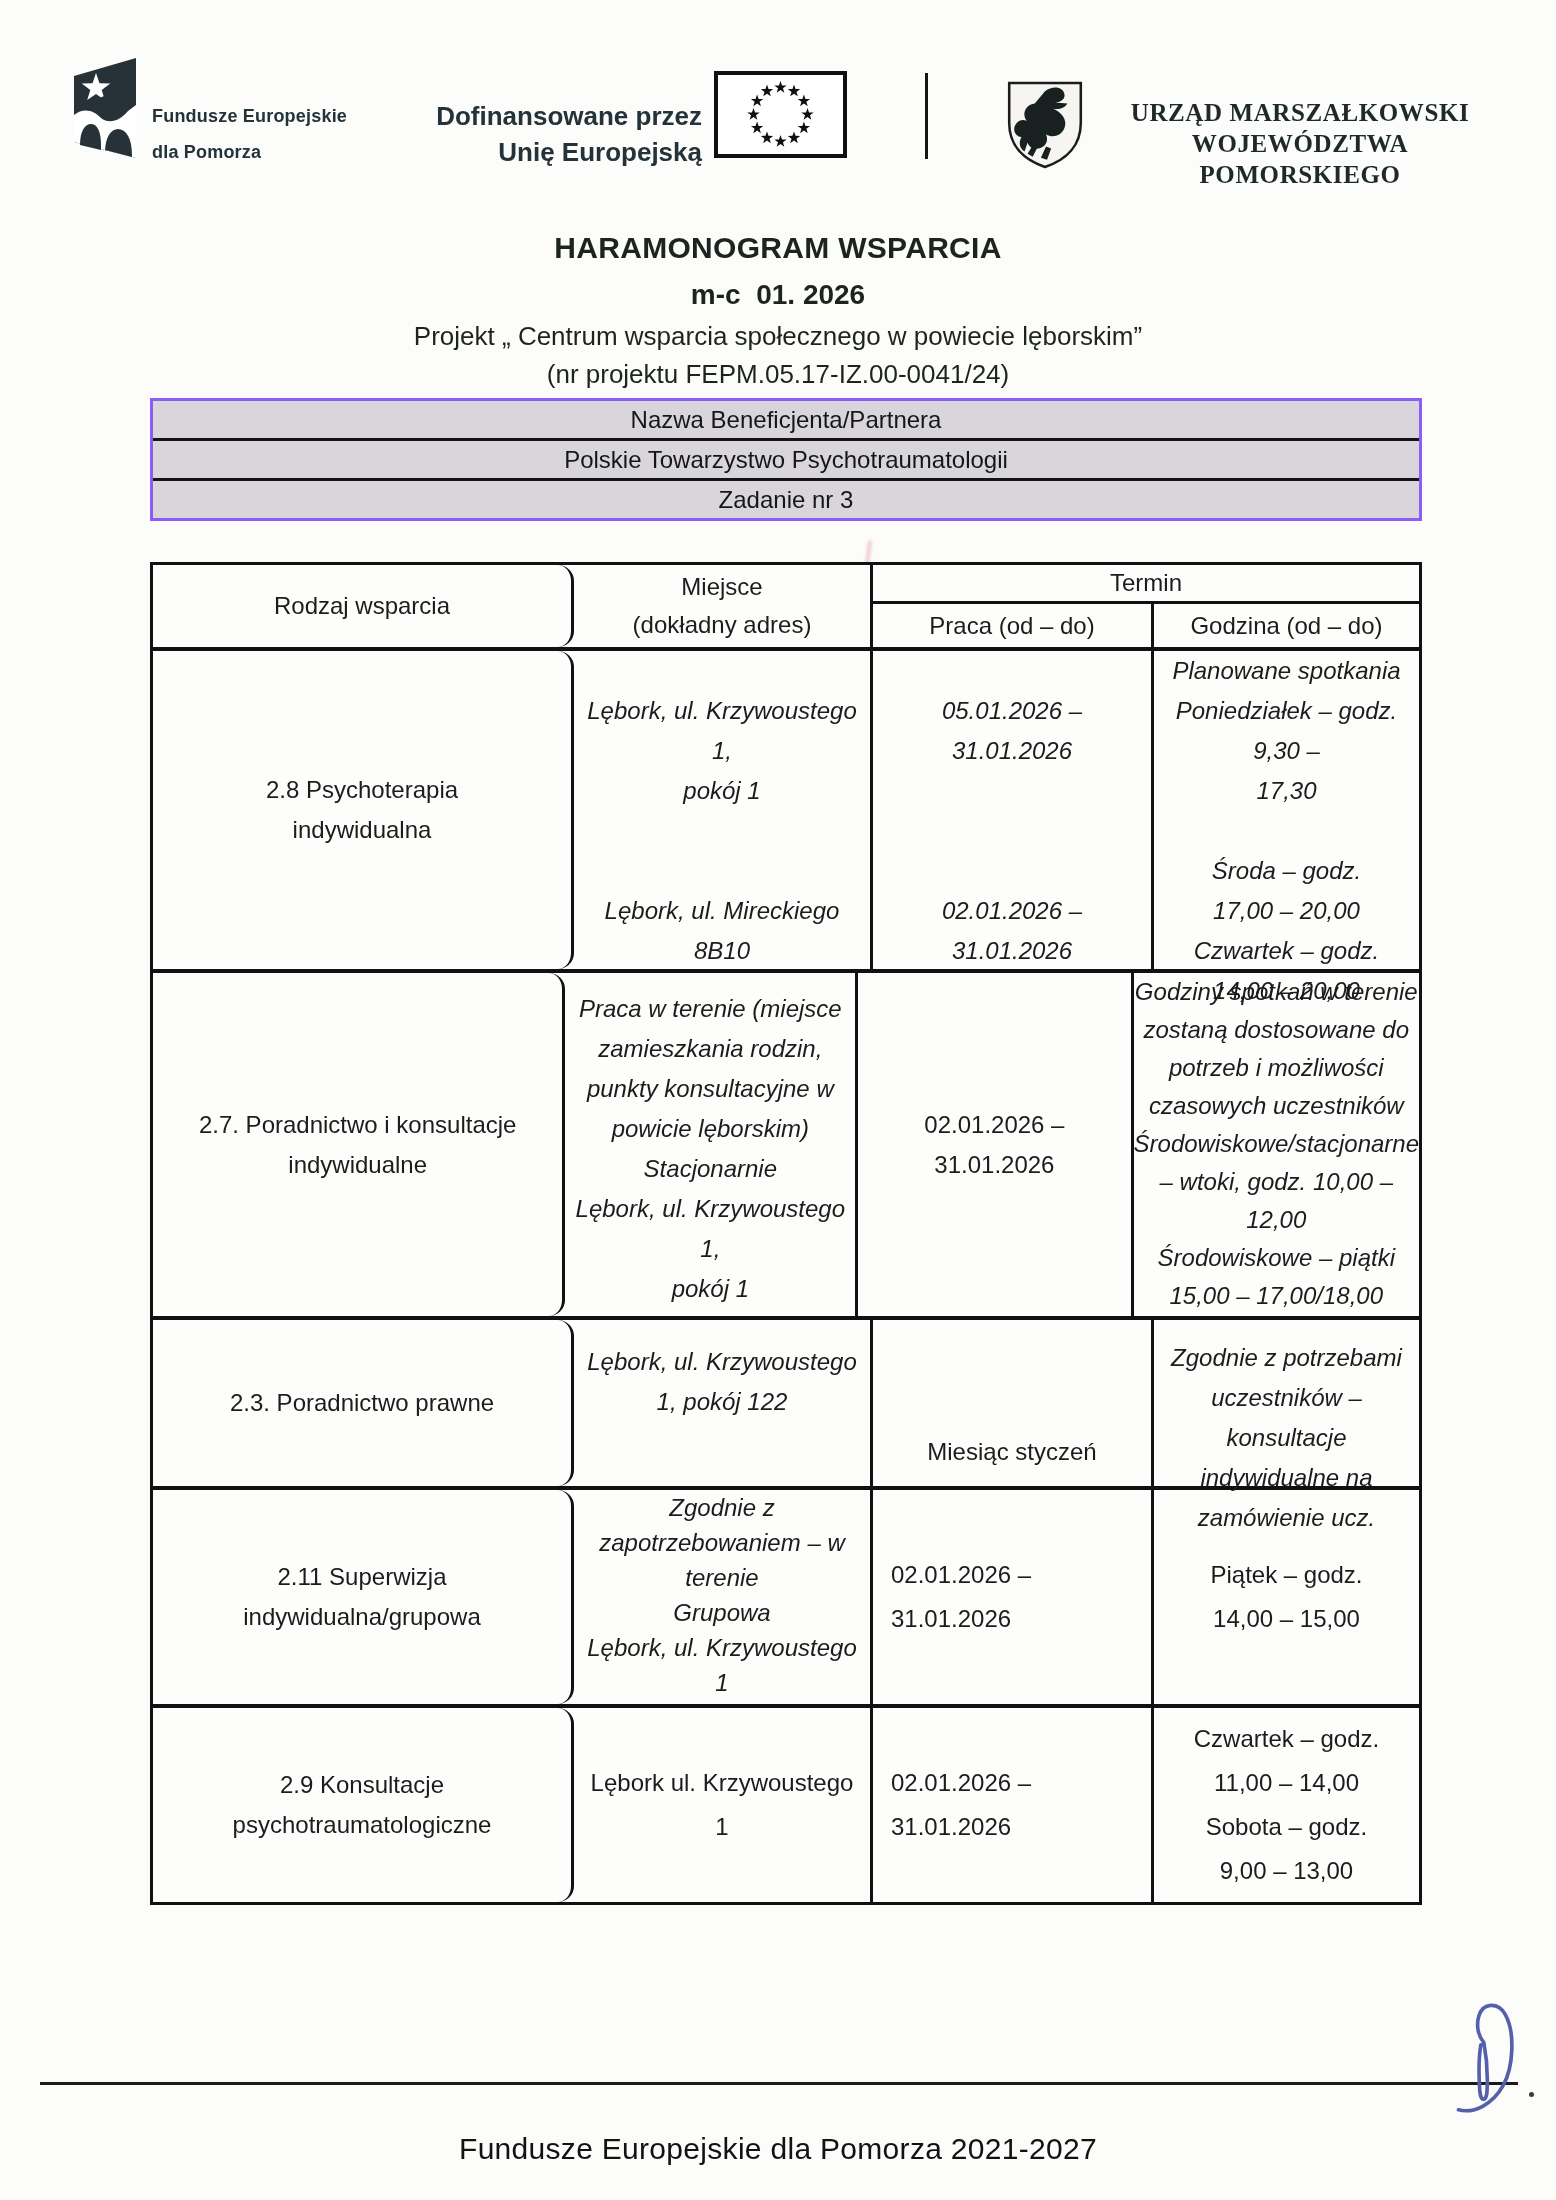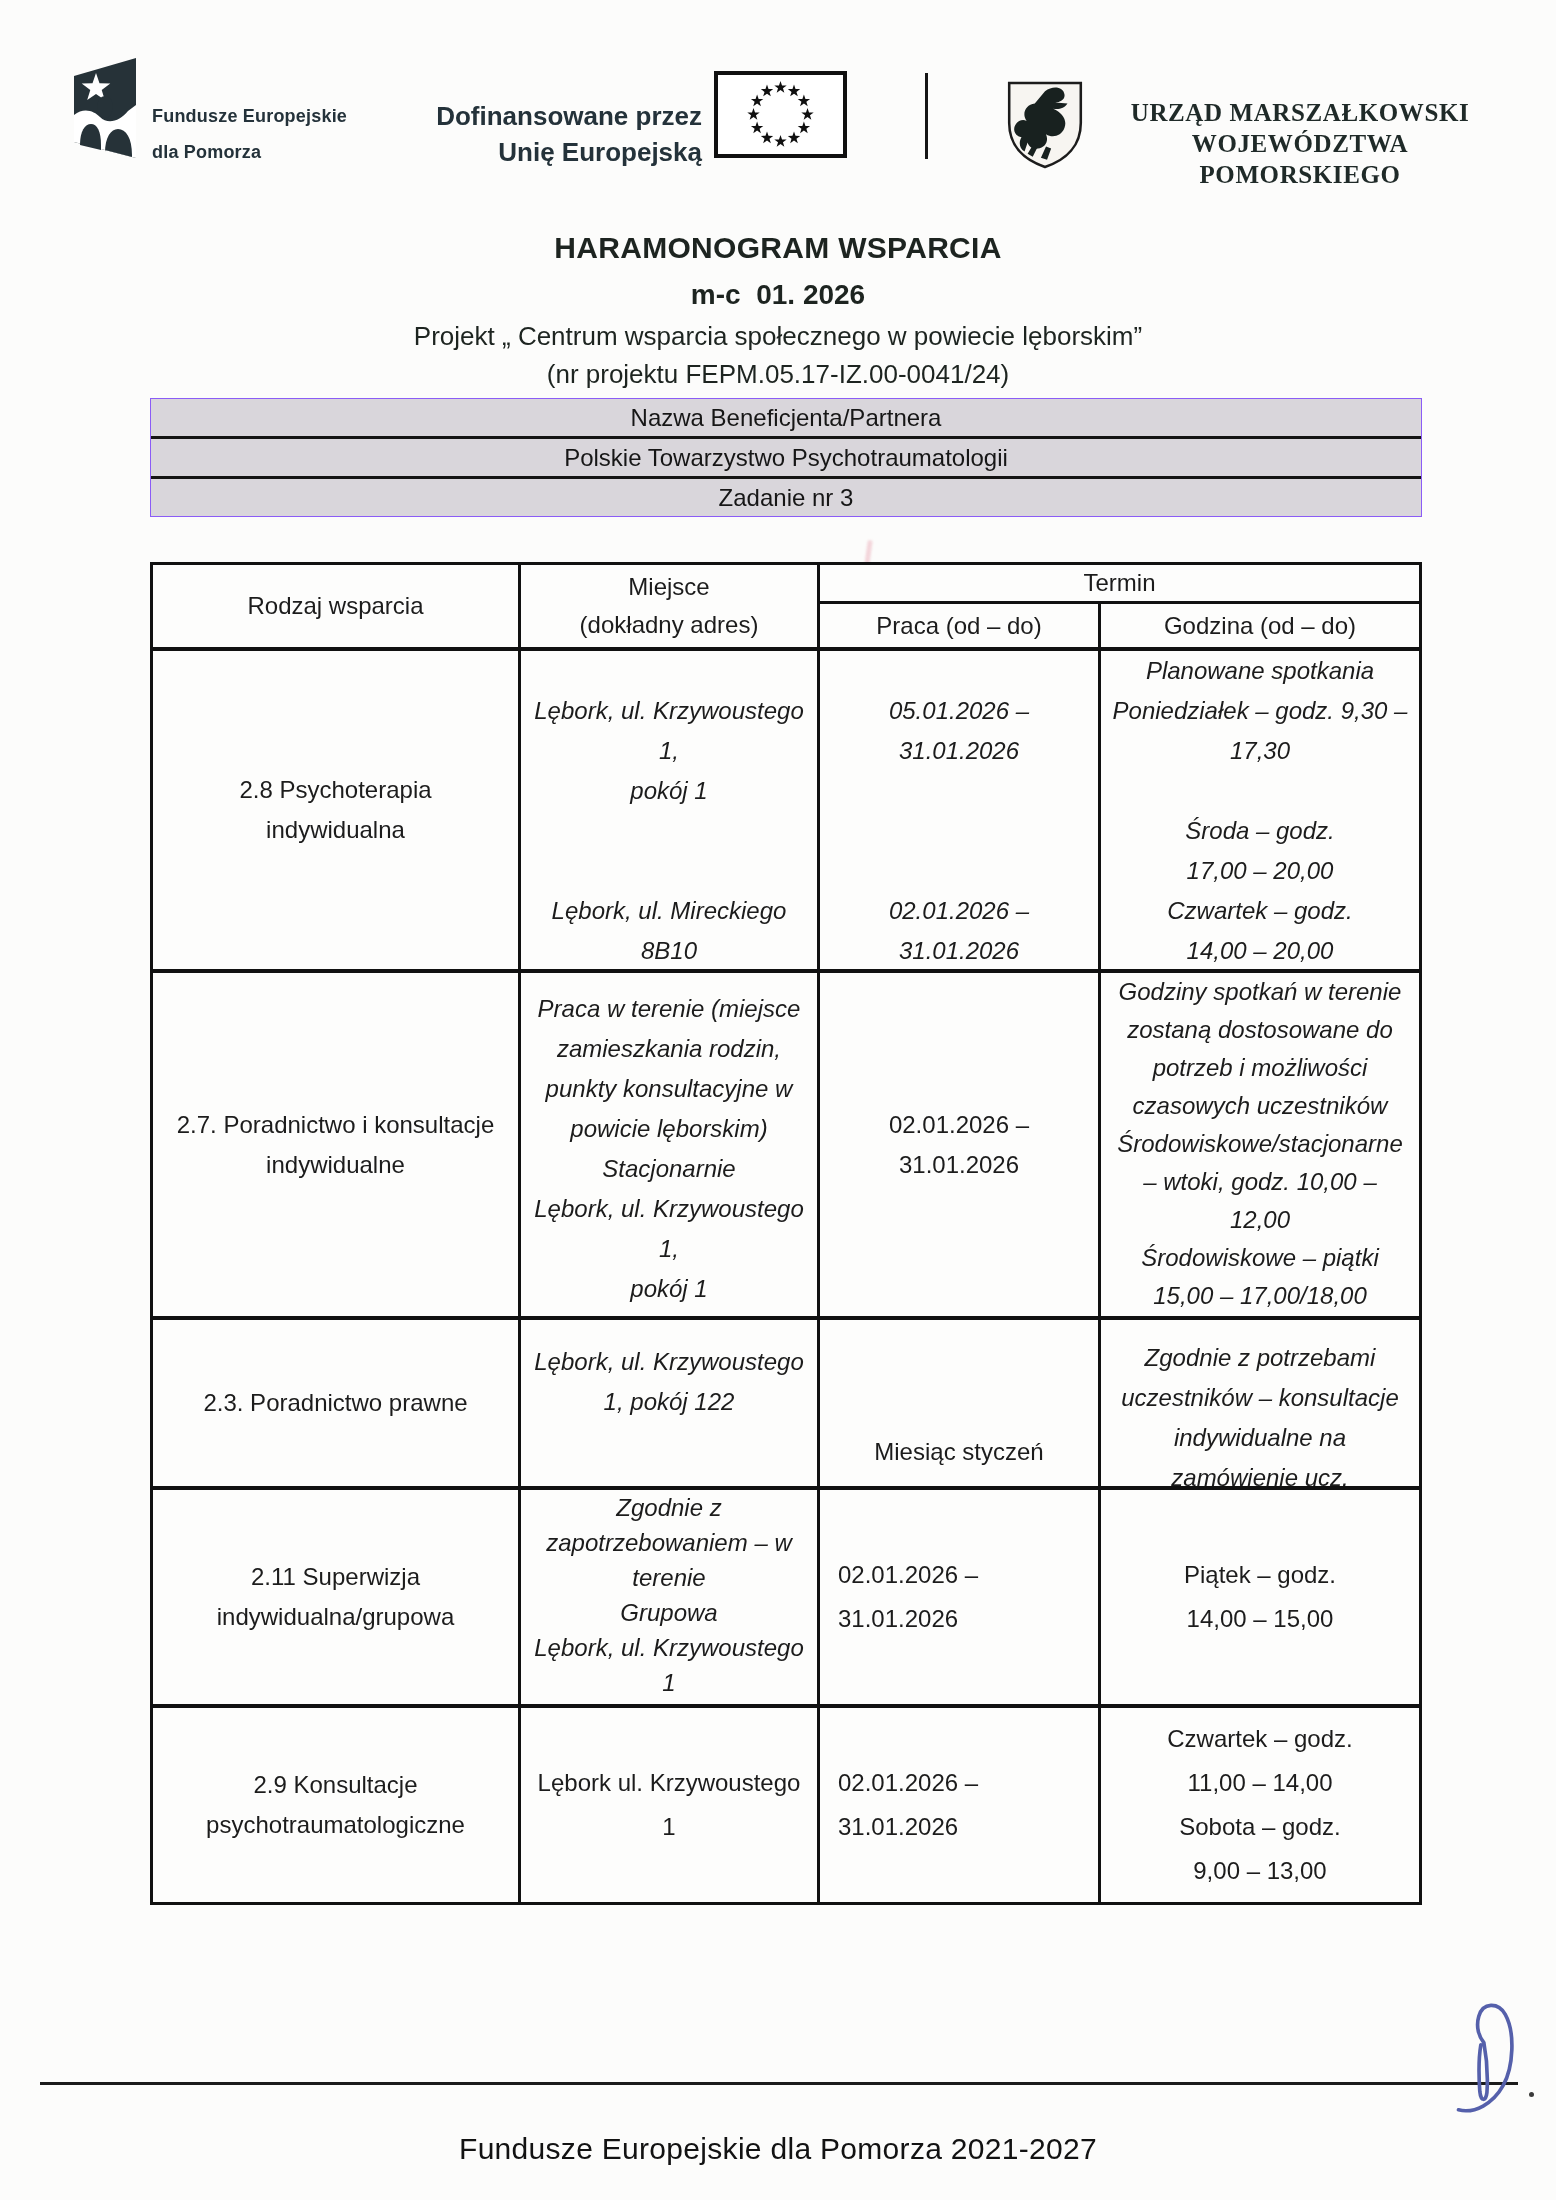--- a/index.html
+++ b/index.html
@@ -25,34 +25,34 @@
   }
 
   
   .tline{left:0; width:100%; text-align:center; color:#1d2420;}
   .title-heading{top:231px; font-size:30px; font-weight:bold; letter-spacing:.3px;}
   .title-month{top:279px; font-size:28px; font-weight:bold; white-space:pre;}
   .title-project{top:321px; font-size:26px;}
   .title-number{top:359px; font-size:26px;}
 
   
-  .ben{left:150px; top:398px; width:1272px; border:1px solid #8b5cf6; box-sizing:border-box; background:#fff;}
+  .ben{left:150px; top:398px; width:1272px; border:3px solid #8b5cf6; box-sizing:border-box; background:#fff;}
   .ben-row{
     height:37px; background:#d9d6db; display:flex; align-items:center; justify-content:center;
     font-size:24px; color:#161616; border-bottom:3px solid #141414;
   }
   .ben-row:last-child{border-bottom:none;}
 
   
   .tbl{left:150px; top:562px; width:1272px; border:3px solid #111; box-sizing:border-box; background:#fdfdfc;}
   .thead{display:flex; height:82px; border-bottom:4px solid #111;}
   .td{display:flex; justify-content:center; box-sizing:border-box;}
   .cell{white-space:pre-line; text-align:center; line-height:40px; font-size:24px; color:#1c1c1c; width:100%;}
   .hcell{line-height:38px;}
-  .c-type,.th-type{width:368px; border-right:3px solid #111;}
+  .c-type,.th-type{width:421px; border-right:3px solid #111;border-radius:16px;}
   .c-place,.th-place{width:299px; border-right:3px solid #111;}
   .c-date,.th-date{width:281px; border-right:3px solid #111;}
   .c-time,.th-time{flex:1;}
   .th-term{flex:1; display:flex; flex-direction:column;}
   .th-term-label{height:39px; border-bottom:3px solid #111; width:100%;}
   .th-term-sub{flex:1; display:flex;}
   .trow{display:flex; border-bottom:4px solid #111;}
   .trow:last-child{border-bottom:none;}
   .r0{height:318px;} .r1{height:343px;} .r2{height:166px;} .r3{height:214px;} .r4{height:194px;}
   .top{align-items:flex-start;font-style:italic;} .mid{align-items:center;} .bot{align-items:flex-end;}

